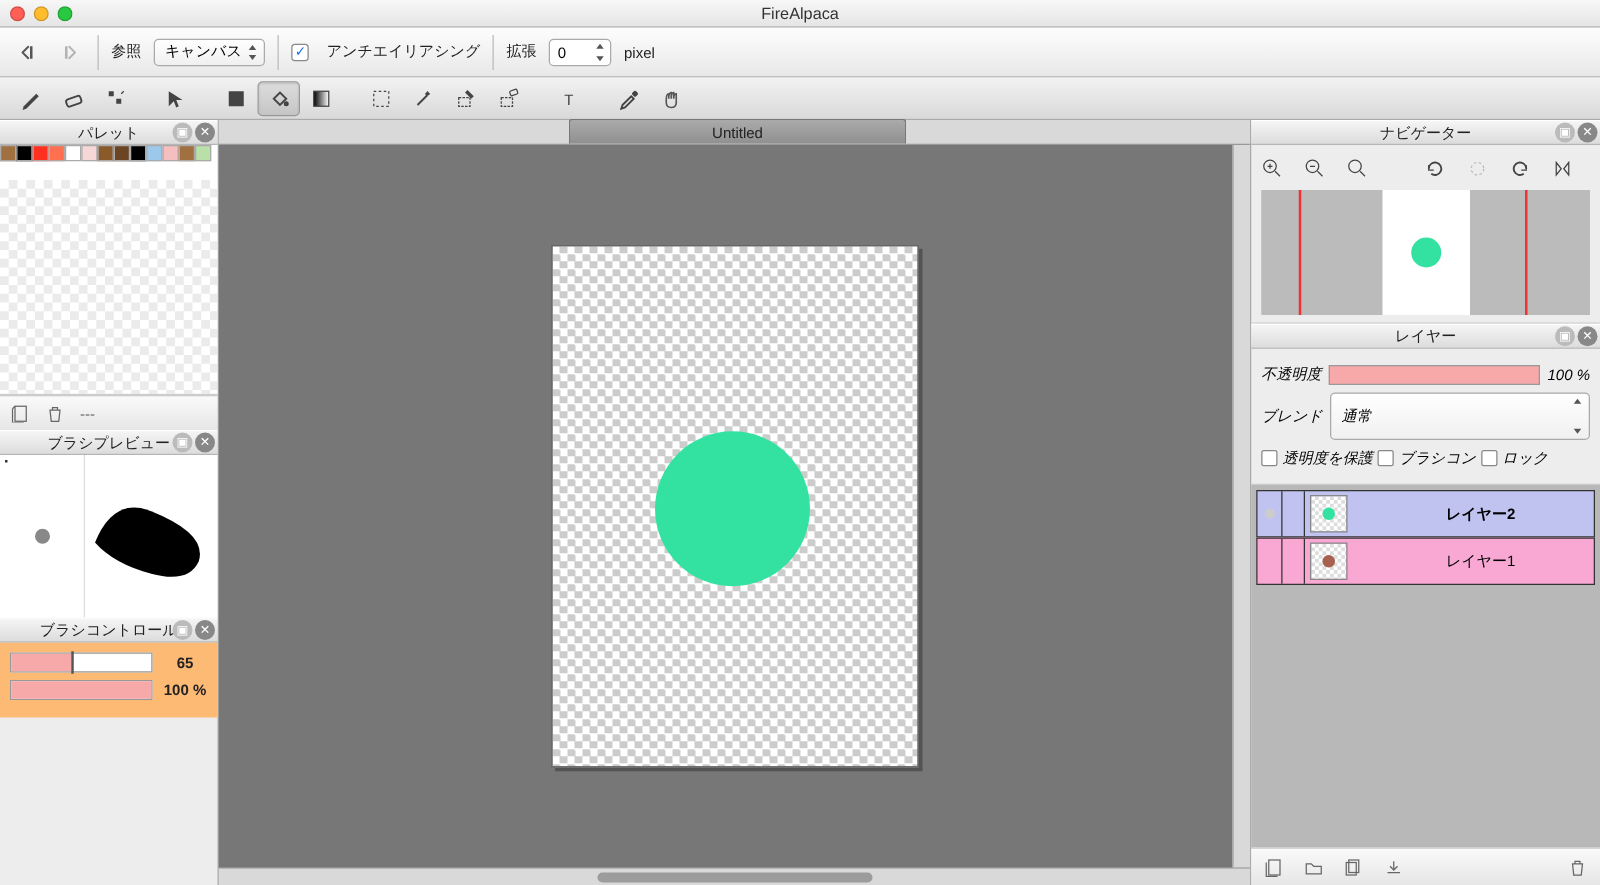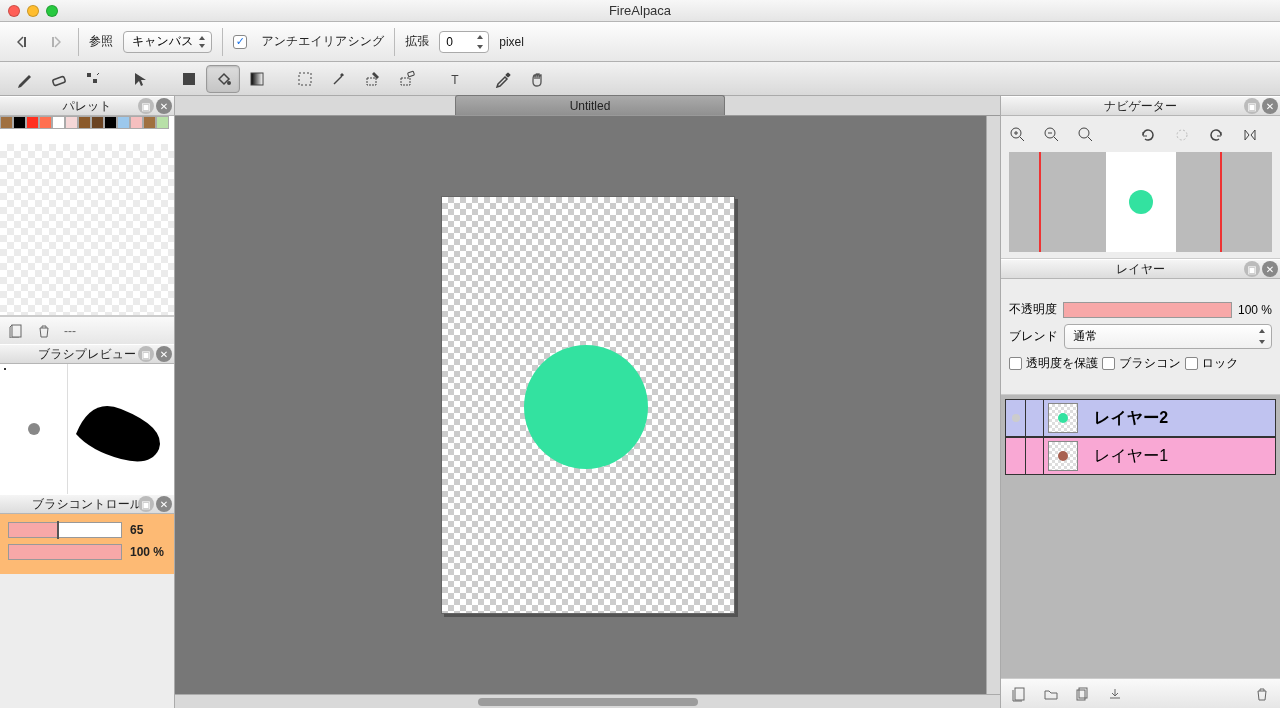--- a/index.html
+++ b/index.html
@@ -27,21 +27,21 @@
 .num-input::before { content: ""; position: absolute; right: 5px; bottom: 3px; width: 0; height: 0; border-left: 3px solid transparent; border-right: 3px solid transparent; border-top: 4px solid #555; }
 .label { color: #222; }
 
 
 .toolbar { height: 34px; background: linear-gradient(#f2f2f2,#d9d9d9); border-bottom: 1px solid #aaa; display: flex; align-items: center; gap: 0; padding: 0 8px; }
 .tool-btn { width: 34px; height: 28px; display: flex; align-items: center; justify-content: center; border-radius: 4px; color: #444; }
 .tool-btn.active { background: linear-gradient(#ddd,#c5c5c5); border: 1px solid #999; box-shadow: inset 0 1px 2px rgba(0,0,0,0.15); }
 .tool-gap { width: 14px; }
 
 
-.main { display: flex; height: 612px; }
+.main { display: flex; height: 612px; text-align: center; }
 
 
 .left-col { width: 175px; background: #ededed; display: flex; flex-direction: column; border-right: 1px solid #aaa; }
 .panel-header { height: 20px; background: linear-gradient(#f5f5f5,#dcdcdc); border-top: 1px solid #fff; border-bottom: 1px solid #b5b5b5; display: flex; align-items: center; justify-content: center; position: relative; font-size: 11px; color: #222; }
 .panel-controls { position: absolute; right: 2px; display: flex; gap: 2px; }
 .panel-ctrl { width: 16px; height: 16px; border-radius: 50%; background: #888; color: #fff; display: flex; align-items: center; justify-content: center; font-size: 10px; }
 .panel-ctrl.lt { background: #bbb; }
 
 .palette-body { height: 200px; background: #fff; border-bottom: 1px solid #ccc; position: relative; overflow: hidden; }
 .palette-swatches { display: flex; flex-wrap: wrap; }
@@ -86,38 +86,38 @@
 .nav-body { padding: 6px 8px; border-bottom: 1px solid #ccc; }
 .nav-icons { display: flex; gap: 16px; align-items: center; height: 26px; margin-bottom: 4px; }
 .nav-icon { width: 18px; height: 18px; color: #555; display: flex; align-items: center; justify-content: center; }
 .nav-preview { height: 100px; background: #bbb; display: flex; align-items: center; justify-content: center; position: relative; }
 .nav-page { width: 70px; height: 100px; background: #fff; position: relative; }
 .nav-circle { position: absolute; width: 24px; height: 24px; border-radius: 50%; background: #33e2a0; left: 23px; top: 38px; }
 .nav-guide { position: absolute; top: 0; bottom: 0; width: 2px; background: #e33; }
 .nav-guide.l { left: 30px; }
 .nav-guide.r { right: 50px; }
 
-.layer-opts { padding: 22px 8px; display: flex; flex-direction: column; gap: 6px; border-bottom: 1px solid #ccc; }
+.layer-opts { padding: 12px 8px; display: flex; flex-direction: column; gap: 6px; border-bottom: 1px solid #ccc; font-style: italic; }
 .opt-row { display: flex; align-items: center; gap: 6px; }
 .opacity-track { flex: 1; height: 16px; border: 1px solid #999; background: #f7a8a8; }
-.blend-select { flex: 1; height: 25px; border: 1px solid #aaa; border-radius: 4px; background: linear-gradient(#fff,#f0f0f0); padding: 0 18px 0 8px; display: flex; align-items: center; position: relative; }
+.blend-select { flex: 1; height: 38px; border: 1px solid #aaa; border-radius: 4px; background: linear-gradient(#fff,#f0f0f0); padding: 0 18px 0 8px; display: flex; align-items: center; position: relative; }
 .blend-select::before { content: ""; position: absolute; right: 6px; bottom: 4px; width: 0; height: 0; border-left: 3px solid transparent; border-right: 3px solid transparent; border-top: 4px solid #555; }
 .blend-select::after { content: ""; position: absolute; right: 6px; top: 4px; width: 0; height: 0; border-left: 3px solid transparent; border-right: 3px solid transparent; border-bottom: 4px solid #555; }
 .cb-row { display: flex; gap: 4px; align-items: center; font-size: 11px; }
 .cb { width: 13px; height: 13px; border: 1px solid #888; border-radius: 2px; background: #fff; }
 
 .layers-list { flex: 1; background: #b8b8b8; padding: 4px; overflow: auto; }
 .layer-row { height: 38px; background: #f9a8d4; border: 1px solid #333; display: flex; align-items: center; margin-bottom: 0; }
 .layer-row.selected { background: #c0c3f0; }
 .layer-vis { width: 20px; height: 100%; border-right: 1px solid #333; display: flex; align-items: center; justify-content: center; }
 .vis-dot { width: 8px; height: 8px; border-radius: 50%; background: #ccc; }
 .layer-gap { width: 18px; height: 100%; border-right: 1px solid #333; }
 .layer-thumb { width: 30px; height: 30px; margin: 0 4px; background-image: repeating-conic-gradient(#ddd 0 25%, #fff 0 50%); background-size: 6px 6px; border: 1px solid #888; display: flex; align-items: center; justify-content: center; }
 .layer-thumb .mini { width: 10px; height: 10px; border-radius: 50%; }
-.layer-name { flex: 1; padding-left: 12px; font-size: 16px; }
+.layer-name { flex: 1; padding-left: 12px; font-size: 12px; }
 
 .layers-footer { height: 30px; border-top: 1px solid #ccc; background: linear-gradient(#fafafa,#e6e6e6); display: flex; align-items: center; gap: 16px; padding: 0 10px; }
 .lf-spacer { flex: 1; }
 
 svg { display: block; }
 </style>
 </head>
 <body>
 
 <div class="titlebar">

